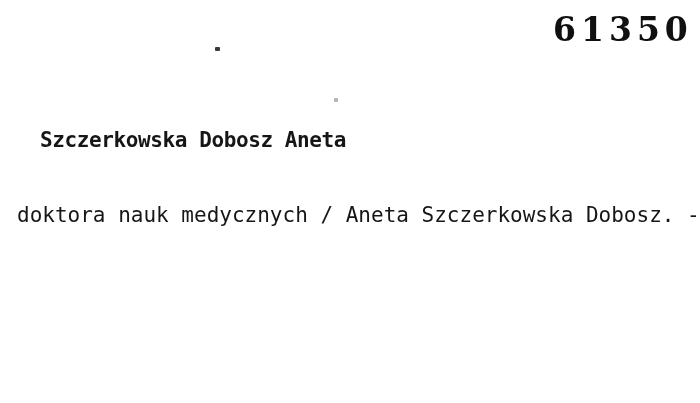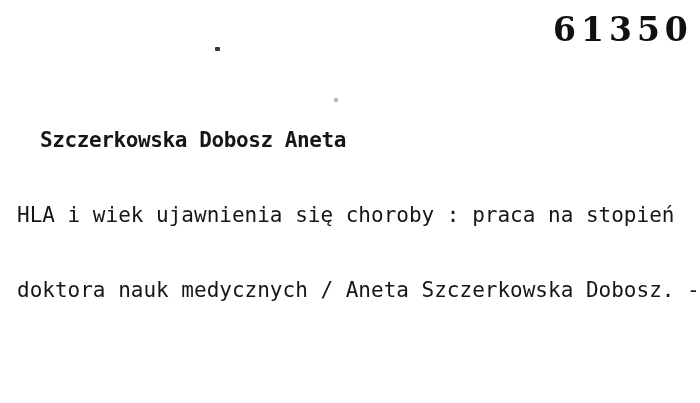--- a/index.html
+++ b/index.html
@@ -70,21 +70,20 @@
 
 <div class="card">
 
   <div class="stamp">61350</div>
 
   <div class="speck speck-a"></div>
   <div class="speck speck-b"></div>
 
   <div class="record">
     <div class="heading">Szczerkowska Dobosz Aneta</div>
-    <div class="line">HLA i wiek ujawnienia się choroby : praca na stopień</div>
     <div class="line">doktora nauk medycznych / Aneta Szczerkowska Dobosz. -</div>
     
     
     
     
   </div>
 
 </div>
 
 </body></html>

